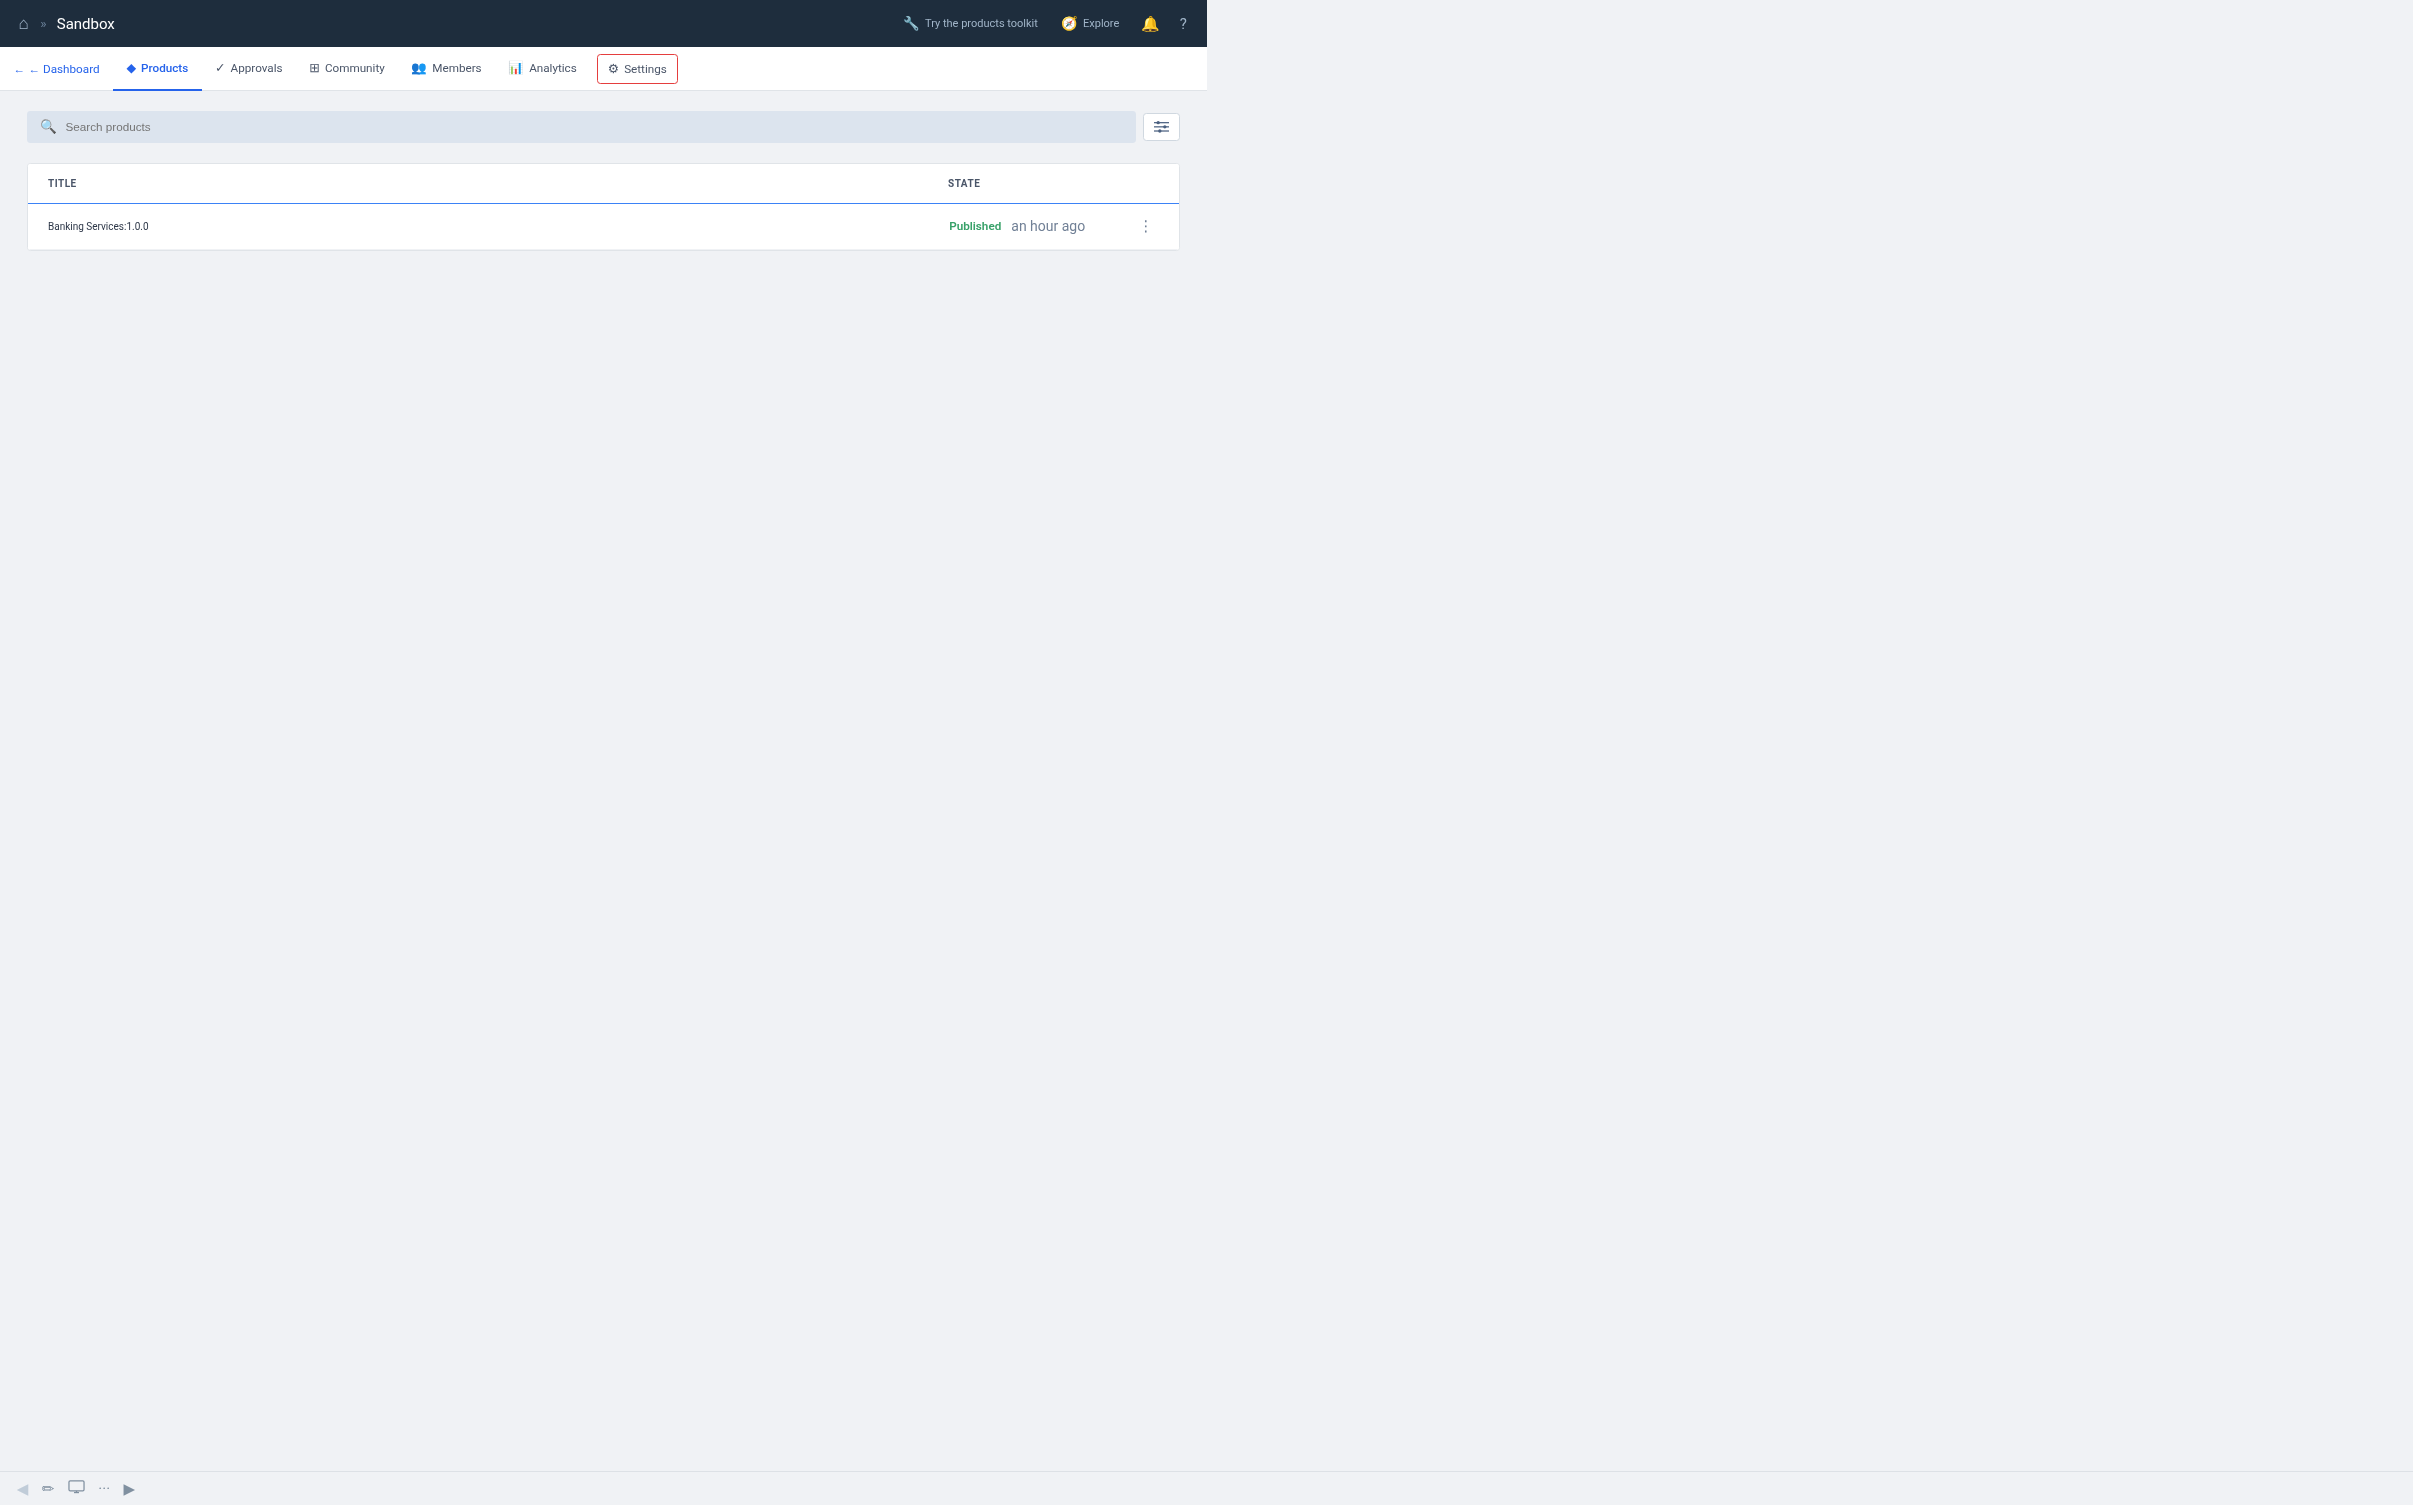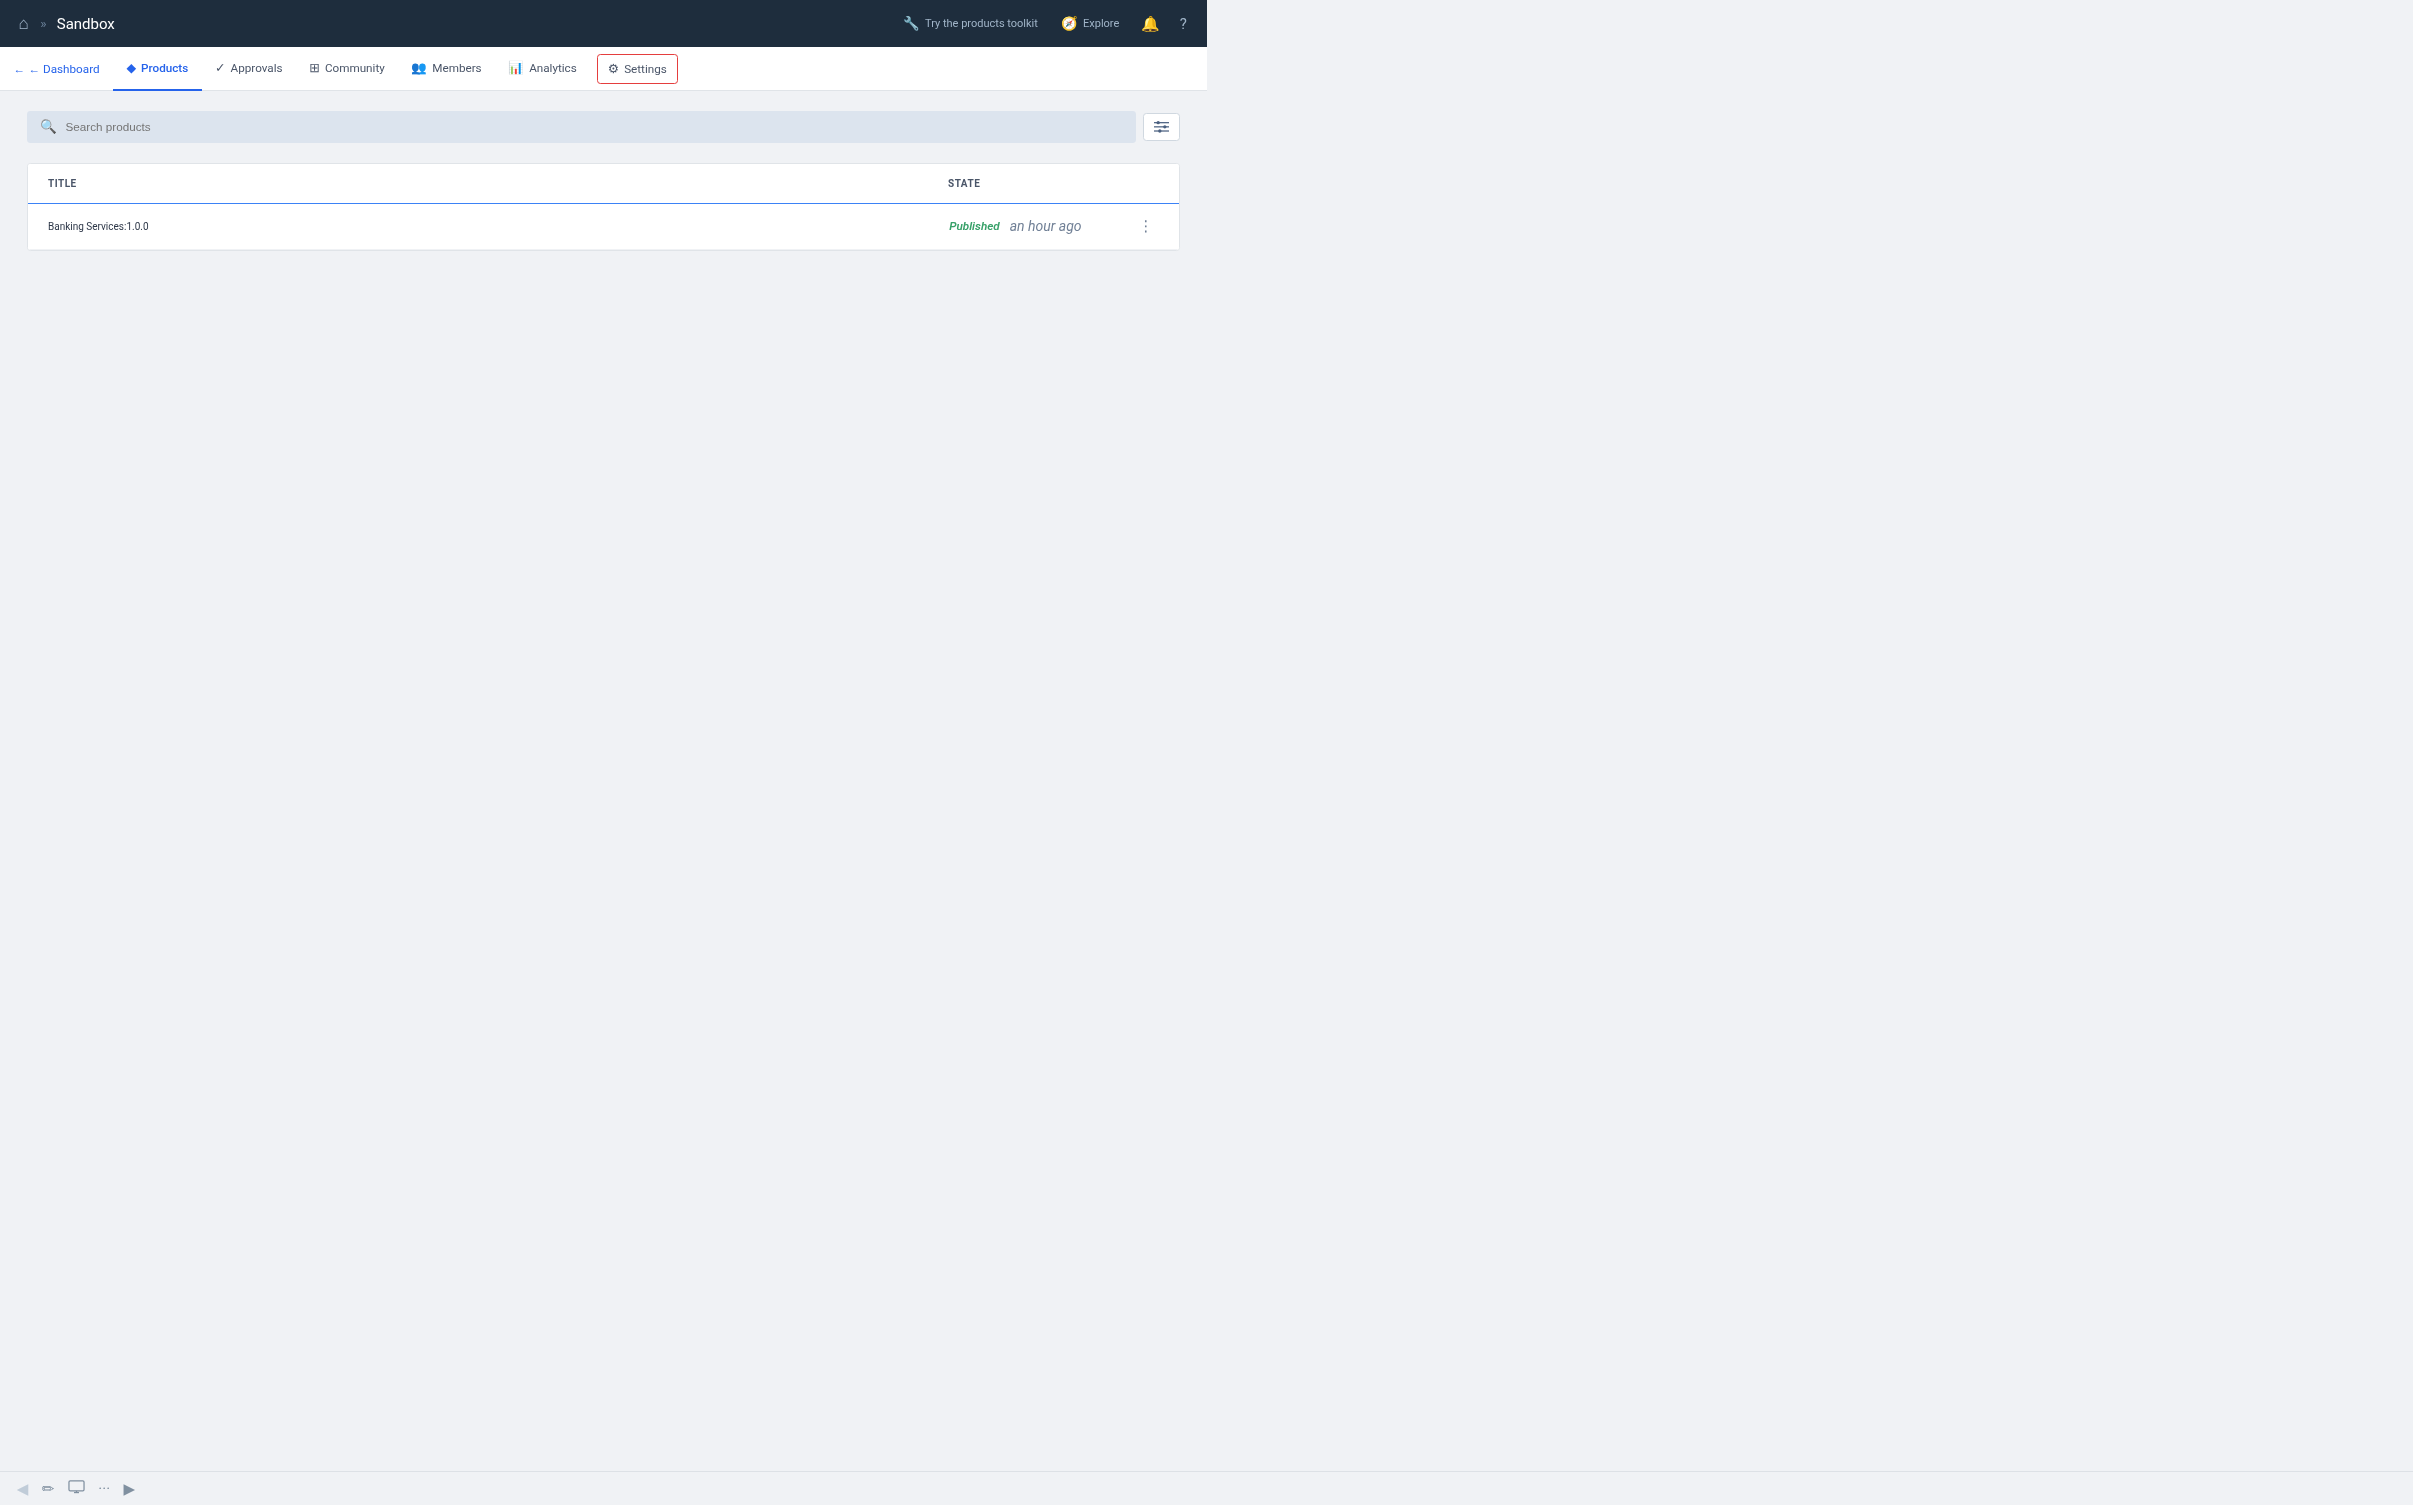--- a/index.html
+++ b/index.html
@@ -195,21 +195,20 @@
     .row-title {
       flex: 1;
       font-size: 10px;
       color: #2d3748;
     }
     .row-state-area {
       display: flex;
       align-items: center;
       gap: 10px;
       width: 184px;
-      font-style: italic;
     }
     .status-published {
       color: #38a169;
       font-size: 11.7px;
       font-weight: 600;
     }
     .time-ago {
       color: #718096;
       font-size: 14px;
     }

